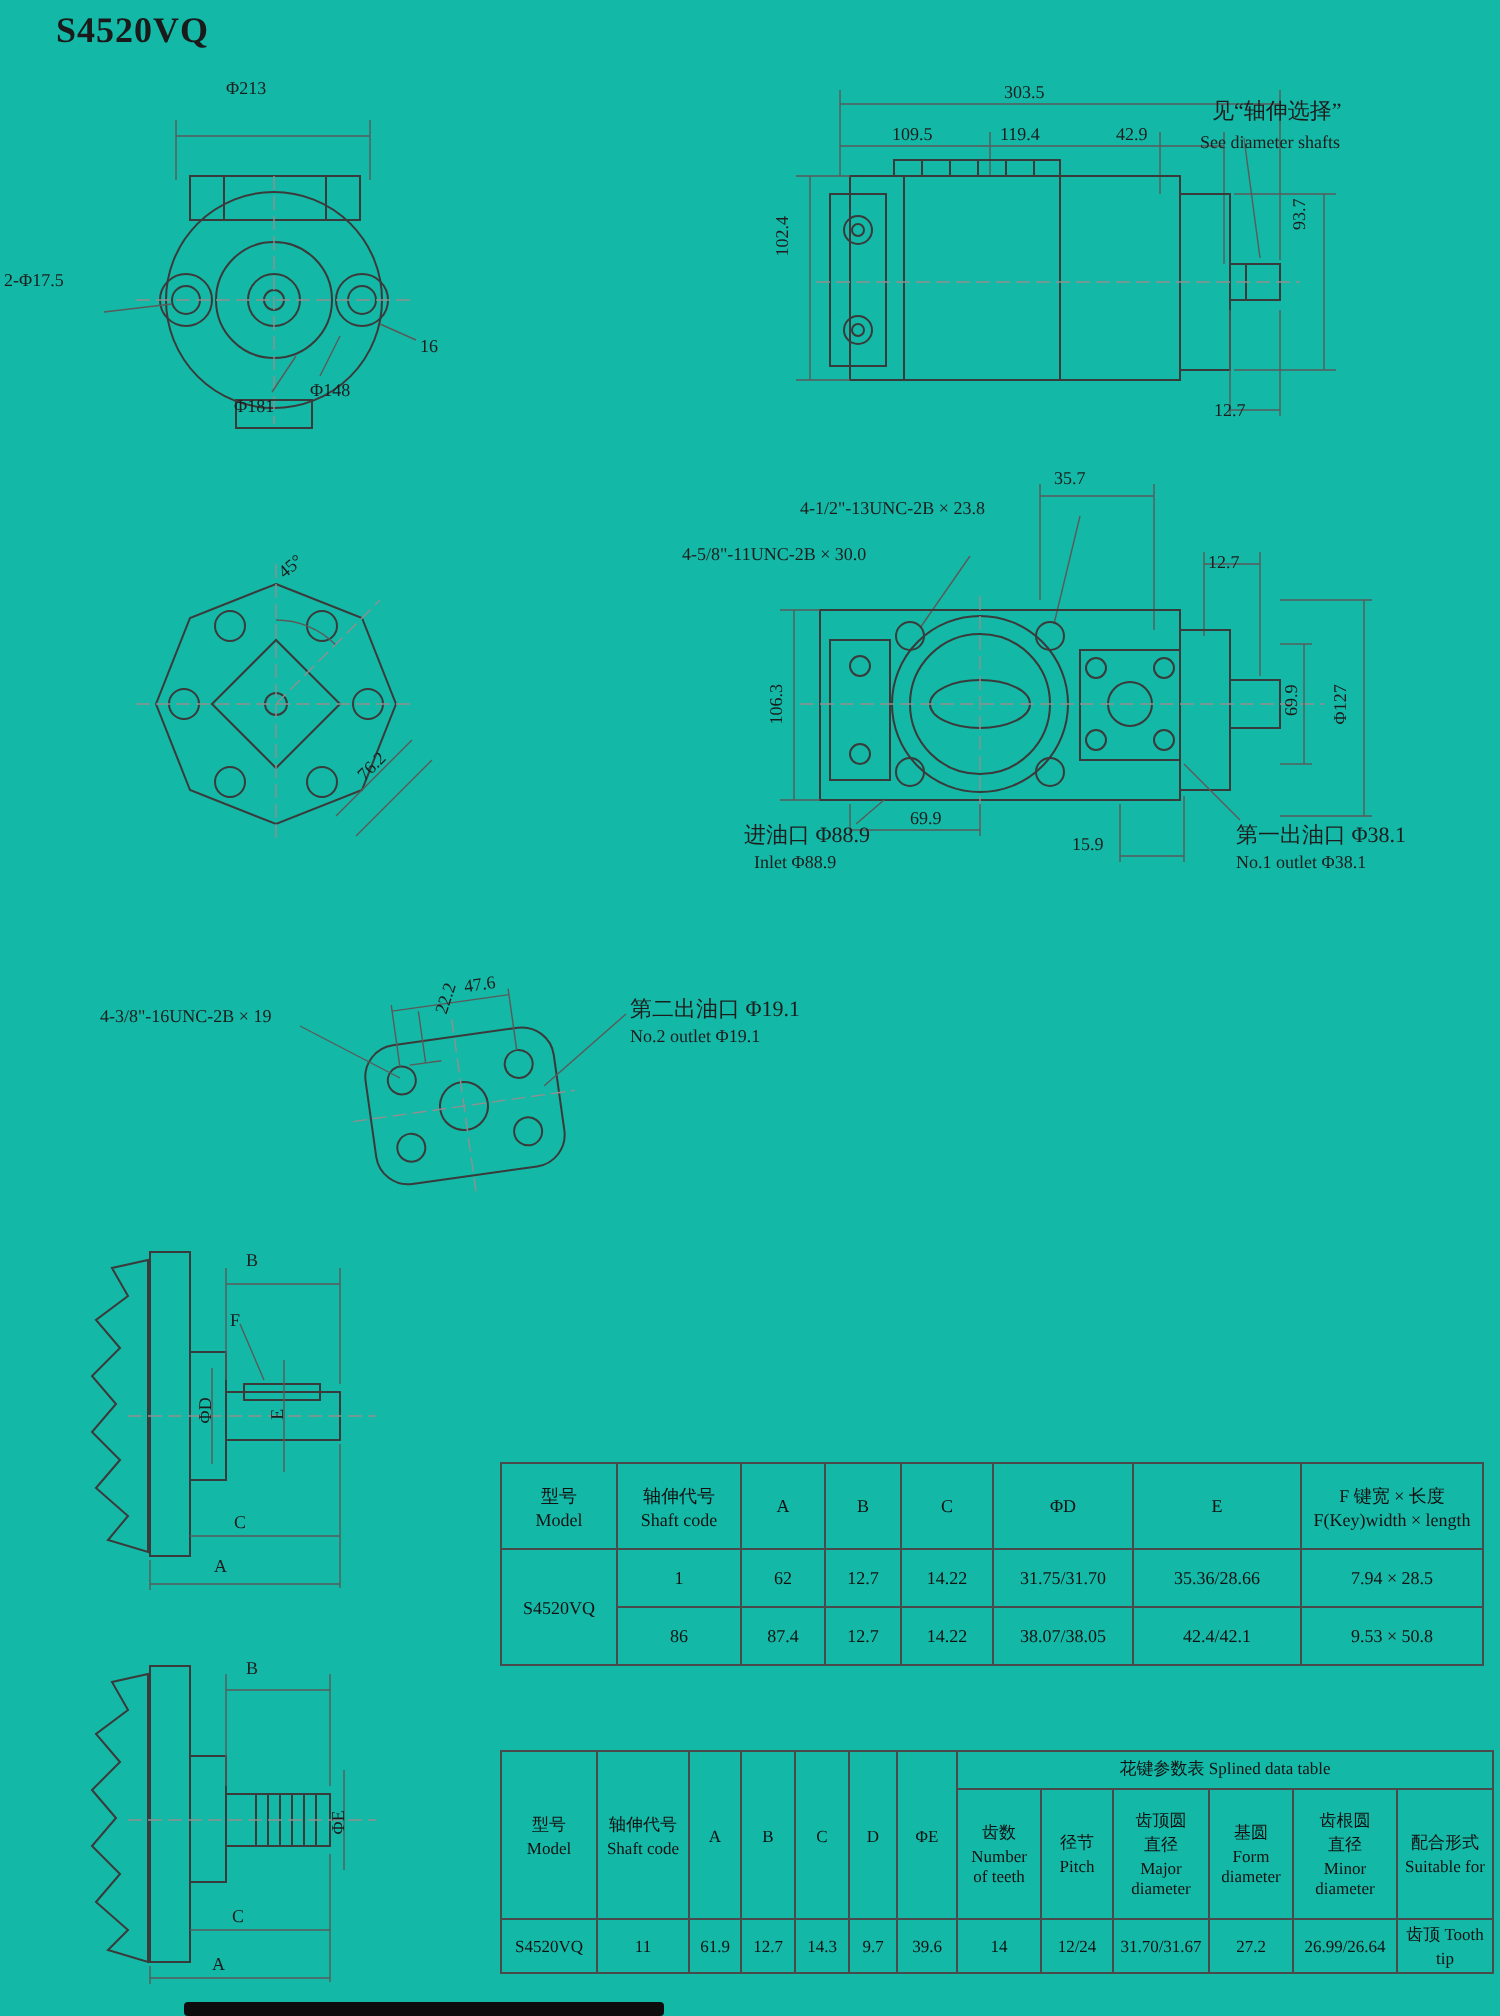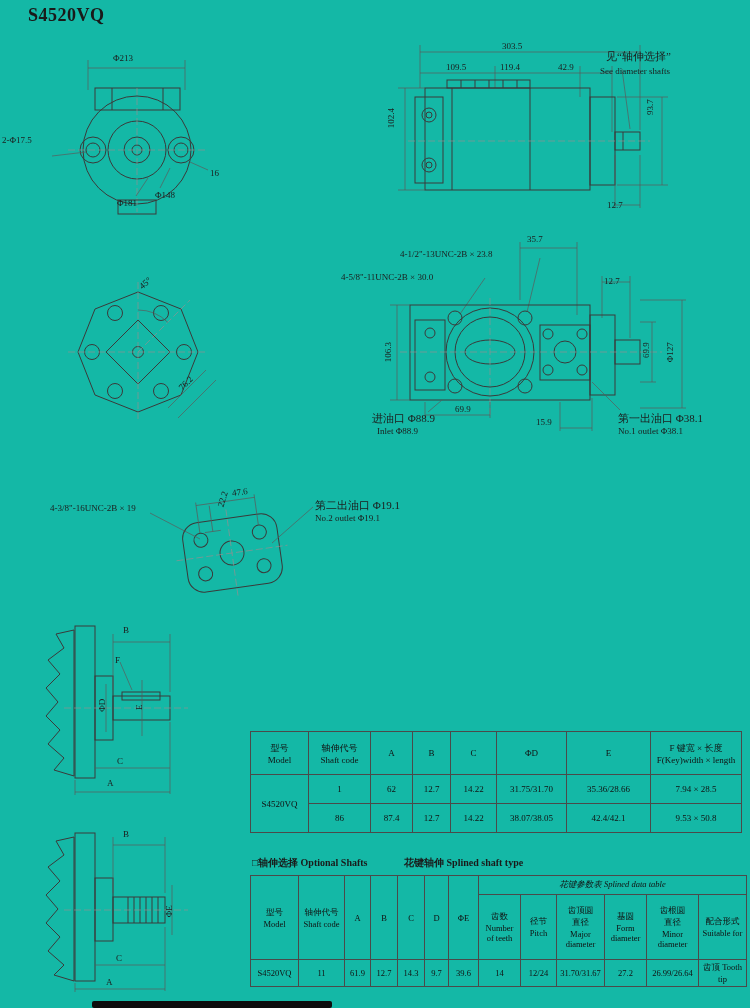--- a/index.html
+++ b/index.html
@@ -20,21 +20,21 @@
   svg.view .cl { stroke:#909090; stroke-width:.7; stroke-dasharray:7 3; }
   .tcap { position:absolute; font-size:10px; font-weight:bold; white-space:nowrap; }
   .tcap .gap { margin-left:34px; }
   .dt { position:absolute; border-collapse:collapse; table-layout:fixed; color:#111; background:transparent; }
   .dt th,.dt td { border:1px solid #4a4a4a; text-align:center; vertical-align:middle;
                   padding:1px 2px; font-weight:normal; white-space:pre-line; overflow:hidden; }
   #t1 { font-size:9px; }
   #t1 tr.hrow th { height:40px; }
   #t1 td { height:26px; }
   #t2 { font-size:8.5px; }
-  #t2 .ghead { height:16px;font-style:italic; }
+  #t2 .ghead { height:16px; }
   #t2 tr.hrow2 th { height:62px; }
   #t2 td { height:24px; }
   .scanbar { position:absolute; background:#0d0d0d; border-radius:2px; }
 </style>
 </head>
 <body>
 
 <div class="page">
 
   <span class="title" style="left:28px;top:5px">S4520VQ</span>
@@ -55,21 +55,21 @@
       <circle cx="137" cy="110" r="13"></circle>
       <circle cx="137" cy="110" r="5"></circle>
     <line class="cl" x1="68" y1="110" x2="206" y2="110"></line>
     <line class="cl" x1="137" y1="48" x2="137" y2="172"></line>
     <rect x="118" y="160" width="38" height="14"></rect>
     <line class="d" x1="52" y1="116" x2="86" y2="112"></line>
     <line class="d" x1="190" y1="122" x2="208" y2="130"></line>
     <line class="d" x1="170" y1="128" x2="160" y2="148"></line>
     <line class="d" x1="148" y1="138" x2="136" y2="156"></line>
   </svg>
-  <span class="dim" style="left:113px;top:53px">Φ213</span>
+  <span class="dim" style="left:113px;top:39px">Φ213</span>
   <span class="dim" style="left:2px;top:135px">2-Φ17.5</span>
   <span class="dim" style="left:210px;top:168px">16</span>
   <span class="dim" style="left:117px;top:198px">Φ181</span>
   <span class="dim" style="left:155px;top:190px">Φ148</span>
 
   <svg class="view" style="left:390px;top:35px" width="300" height="200" viewBox="0 0 300 200">
     <line class="d" x1="30" y1="17" x2="250" y2="17"></line>
     <line class="d" x1="30" y1="10" x2="30" y2="53"></line>
     <line class="d" x1="250" y1="10" x2="250" y2="95"></line>
     <line class="d" x1="30" y1="38" x2="105" y2="38"></line>
@@ -315,24 +315,20 @@
       <td>87.4</td>
       <td>12.7</td>
       <td>14.22</td>
       <td>38.07/38.05</td>
       <td>42.4/42.1</td>
       <td>9.53 × 50.8</td>
     </tr>
   </tbody>
     </table>
 
-  <div class="tcap" style="left:252px;top:856px">
-    <span>□轴伸选择 Optional Shafts</span>
-    <span class="gap">花键轴伸 Splined shaft type</span>
-  </div>
   <table class="dt" id="t2" style="left:250px;top:875px;width:497px">
     <colgroup>
       <col style="width:48px">
         <col style="width:46px">
         <col style="width:26px">
         <col style="width:27px">
       <col style="width:27px">
         <col style="width:24px">
         <col style="width:30px">
         <col style="width:42px">

